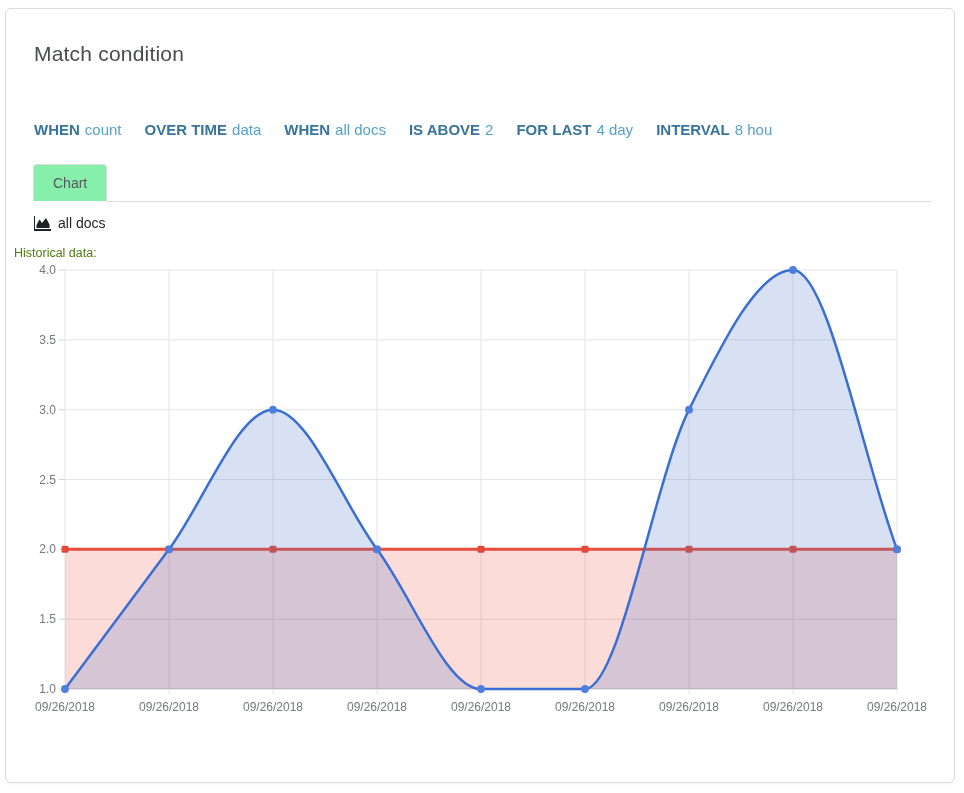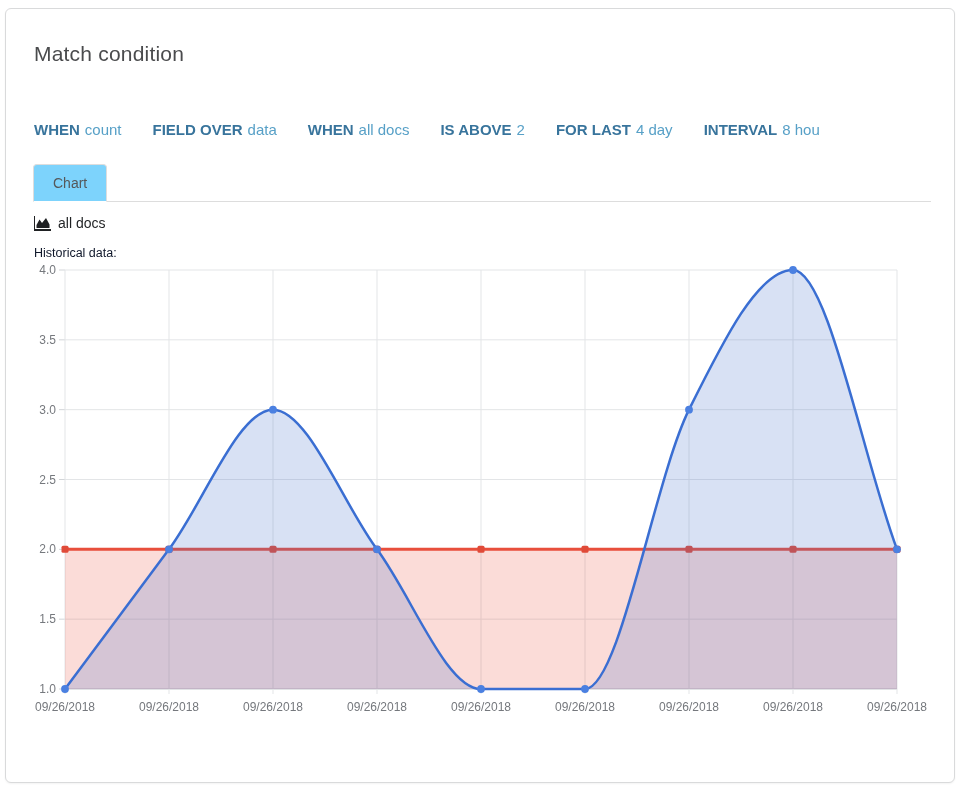--- a/index.html
+++ b/index.html
@@ -1,50 +1,50 @@
 <!DOCTYPE html>
 <html><head>
 <meta charset="utf-8">
 <style>
   html,body{margin:0;padding:0;background:#ffffff;font-family:"Liberation Sans",sans-serif;}
   .stage{position:relative;width:964px;height:793px;overflow:hidden;}
   .card{position:absolute;left:5px;top:8px;width:948px;height:773px;background:#fff;
         border:1px solid #d9dadb;border-radius:6px;box-shadow:0 1px 2px rgba(0,0,0,.05);}
   .page-title{position:absolute;left:34px;top:42px;font-size:21px;color:#4a4b4d;letter-spacing:.2px;}
   .page-subtitle{position:absolute;left:34px;top:80px;font-size:13px;color:#a9aeb4;}
-  .cond-bar{position:absolute;left:34px;top:121px;display:flex;gap:31px;font-size:15px;white-space:nowrap;}
+  .cond-bar{position:absolute;left:34px;top:121px;display:flex;gap:23px;font-size:15px;white-space:nowrap;}
   .cond-item{cursor:pointer;}
   .cond-label{font-weight:700;color:#38749c;margin-right:5px;}
   .cond-value{color:#57a0c7;}
   .tabs{position:absolute;left:33px;right:33px;top:164px;height:37px;border-bottom:1px solid #dddddd;
         display:flex;align-items:stretch;font-size:14px;}
   .tab{display:flex;align-items:center;padding:0 19px;color:#579fc9;cursor:pointer;margin-bottom:0;}
-  .tab.active{background:#7dd3fc;border:1px solid #dddddd;border-bottom:1px solid #ffffff;
+  .tab.active{background:#86efac;border:1px solid #dddddd;border-bottom:1px solid #ffffff;
         border-radius:4px 4px 0 0;color:#555759;margin-bottom:-1px;}
   .legend{position:absolute;left:34px;top:215px;display:flex;align-items:center;gap:7px;
         font-size:14px;color:#1f2123;cursor:default;}
   .legend svg{display:block;}
-  .chart-title{position:absolute;left:34px;top:246px;font-size:12.5px;color:#0f172a;}
+  .chart-title{position:absolute;left:14px;top:246px;font-size:12.5px;color:#4d7c0f;}
   .chart-svg{position:absolute;left:0;top:258px;}
   .chart-svg text{font-family:"Liberation Sans",sans-serif;font-size:12px;fill:#75787d;}
 </style>
 </head>
 <body>
 
 <div class="stage">
   <div class="card"></div>
 
   <div class="page-title">Match condition</div>
 
   <div class="cond-bar">
     <span class="cond-item">
       <span class="cond-label">WHEN</span><span class="cond-value">count</span>
     </span>
     <span class="cond-item">
-      <span class="cond-label">FIELD OVER</span><span class="cond-value">data</span>
+      <span class="cond-label">OVER TIME</span><span class="cond-value">data</span>
     </span>
     <span class="cond-item">
       <span class="cond-label">WHEN</span><span class="cond-value">all docs</span>
     </span>
     <span class="cond-item">
       <span class="cond-label">IS ABOVE</span><span class="cond-value">2</span>
     </span>
     <span class="cond-item">
       <span class="cond-label">FOR LAST</span><span class="cond-value">4 day</span>
     </span>

